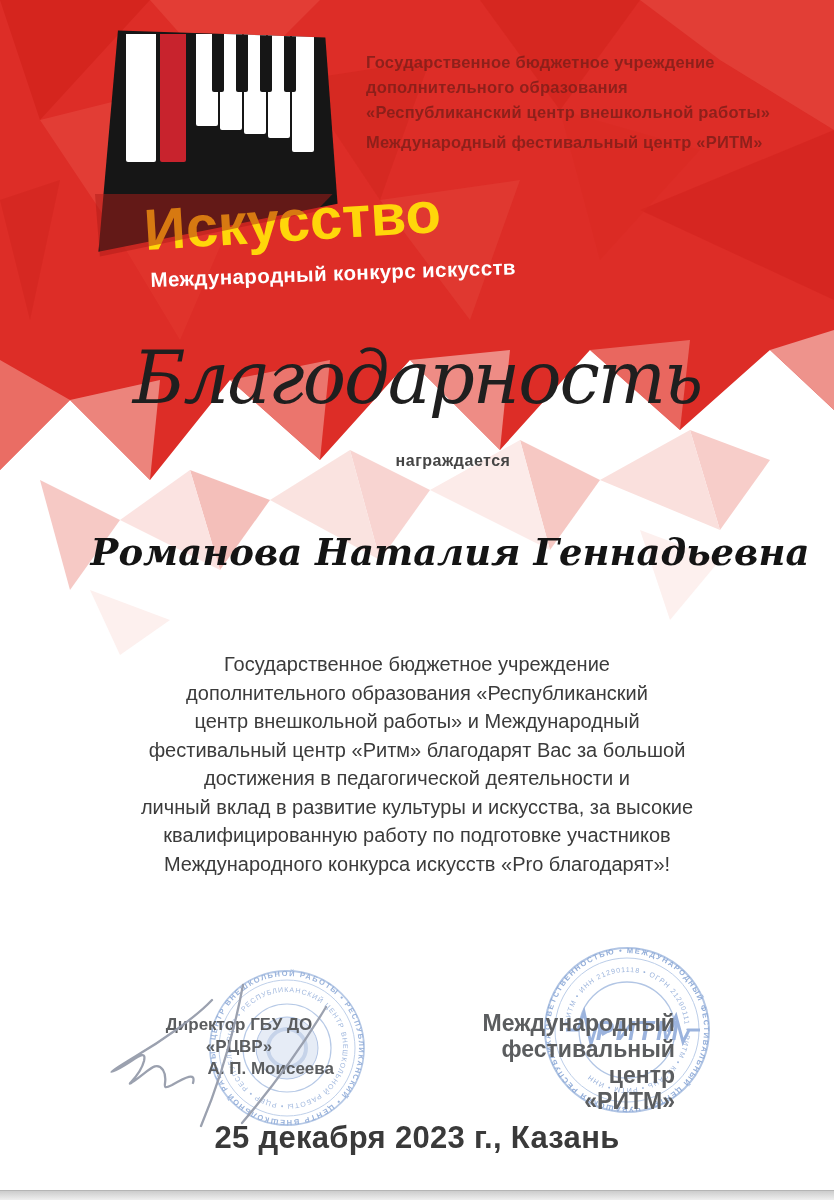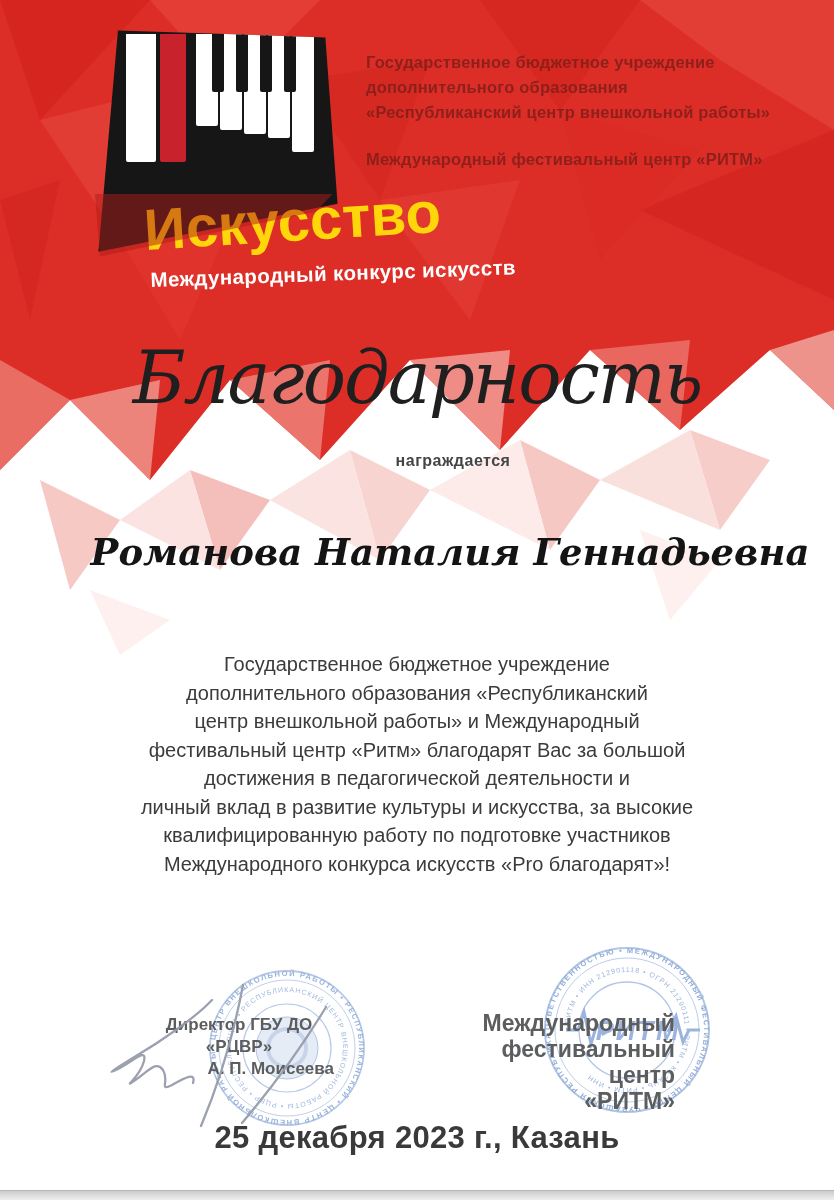--- a/index.html
+++ b/index.html
@@ -40,21 +40,21 @@
     position:absolute;left:150px;top:268px;
     font-size:20.5px;font-weight:700;color:#ffffff;white-space:nowrap;
     transform:rotate(-2deg);transform-origin:left top;letter-spacing:.4px;z-index:4;
   }
   
   .org-block{
     position:absolute;left:366px;top:50px;width:430px;
     font-size:16.5px;line-height:25px;color:rgba(125,29,25,.82);
     font-weight:600;letter-spacing:.2px;z-index:4;
   }
-  .org-festival{margin-top:22px;}
+  .org-festival{margin-top:5px;}
   
   .heading{
     position:absolute;left:0;top:336px;width:100%;text-align:center;
     font-family:"DejaVu Serif",serif;font-style:italic;
     font-size:72px;color:#1f1f1f;letter-spacing:-2px;z-index:6;
   }
   .subheading{
     position:absolute;left:0;top:452px;width:100%;text-align:center;
     font-size:16px;color:#454545;letter-spacing:.5px;z-index:6;font-weight:600;margin-left:36px;
   }

